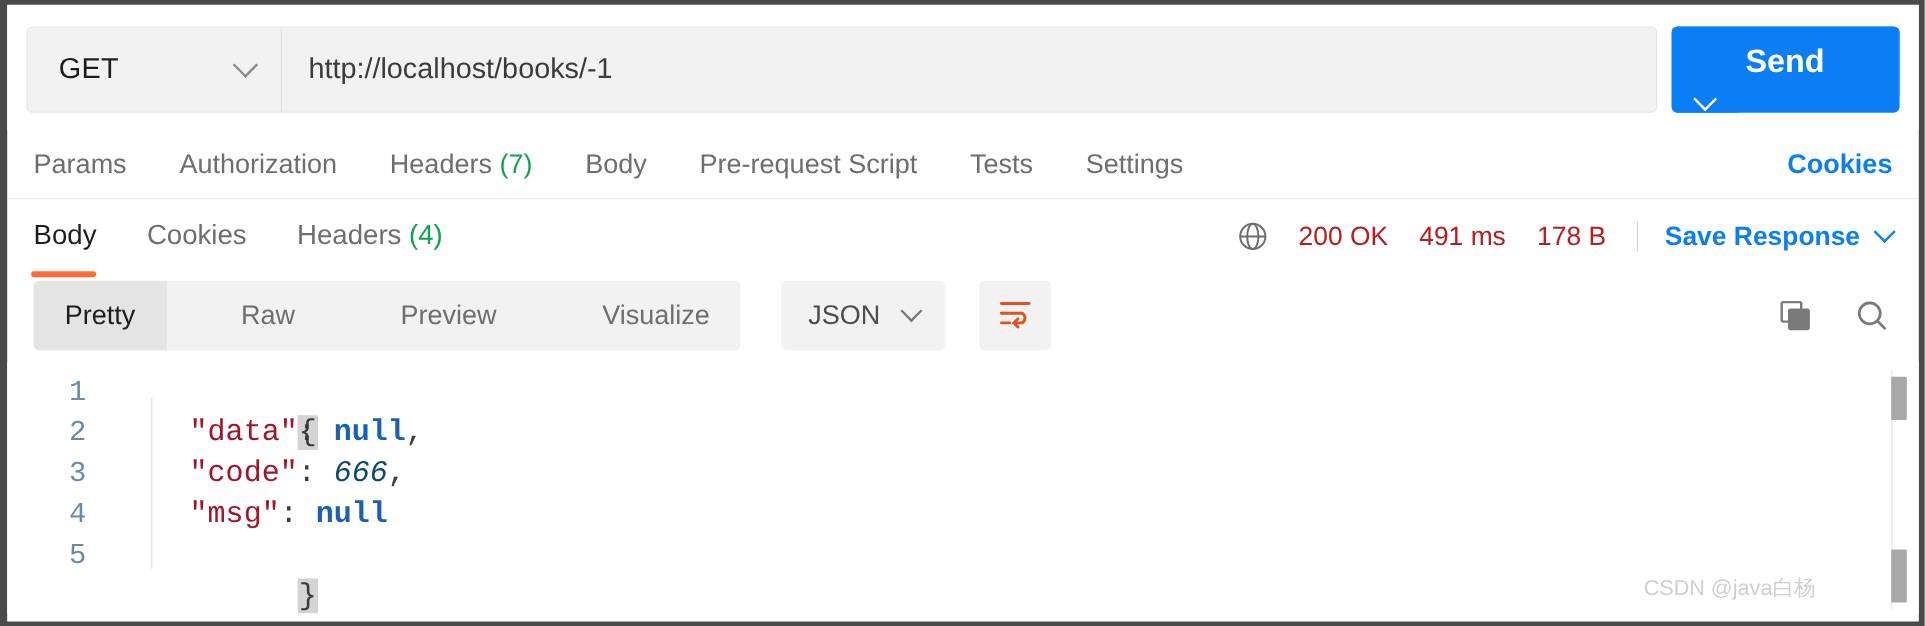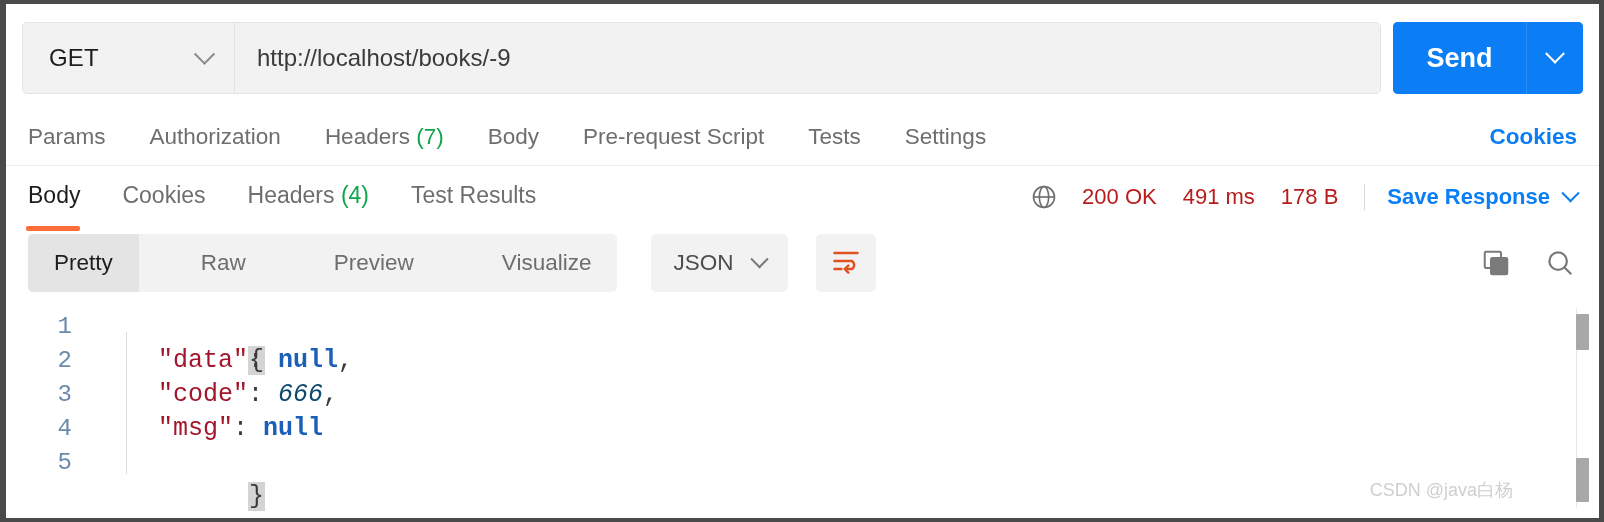--- a/index.html
+++ b/index.html
@@ -78,20 +78,21 @@
     cursor: text;
   }
 
   .send-group {
     display: flex;
     height: 72px;
     border-radius: 5px;
     overflow: hidden;
     background: #0b7ef5;
     width: 190px;
+    flex-direction: column;
   }
   .send-btn {
     flex: 1;
     display: flex;
     align-items: center;
     justify-content: center;
     background: #0b7ef5;
     color: #ffffff;
     font-size: 27px;
     font-weight: bold;
@@ -355,21 +356,21 @@
 
   <div class="url-row">
 
     <div class="url-combo">
 
       <div class="method-select">
         <span class="method-label">GET</span>
         <span class="chev"></span>
       </div>
 
-      <div class="url-input" placeholder="Enter request URL">http://localhost/books/-9</div>
+      <div class="url-input" placeholder="Enter request URL">http://localhost/books/-1</div>
     </div>
 
     <div class="send-group">
       <div class="send-btn">Send</div>
       <div class="send-caret">
         <span class="chev-w"></span>
       </div>
     </div>
   </div>
 
@@ -402,23 +403,20 @@
   <div class="resp-tabs">
     <div class="resp-tab active">
       <span>Body</span>
     </div>
     <div class="resp-tab">
       <span>Cookies</span>
     </div>
     <div class="resp-tab">
       <span>Headers</span>
       <span class="cnt">(4)</span>
-    </div>
-    <div class="resp-tab">
-      <span>Test Results</span>
     </div>
 
     <div class="status-area">
       <span class="globe-icon">
         <svg width="28" height="28" viewBox="0 0 24 24" fill="none" stroke="#6e6e6e" stroke-width="1.4">
           <circle cx="12" cy="12" r="9"></circle>
           <ellipse cx="12" cy="12" rx="4" ry="9"></ellipse>
           <line x1="3" y1="12" x2="21" y2="12"></line>
         </svg>
       </span>

